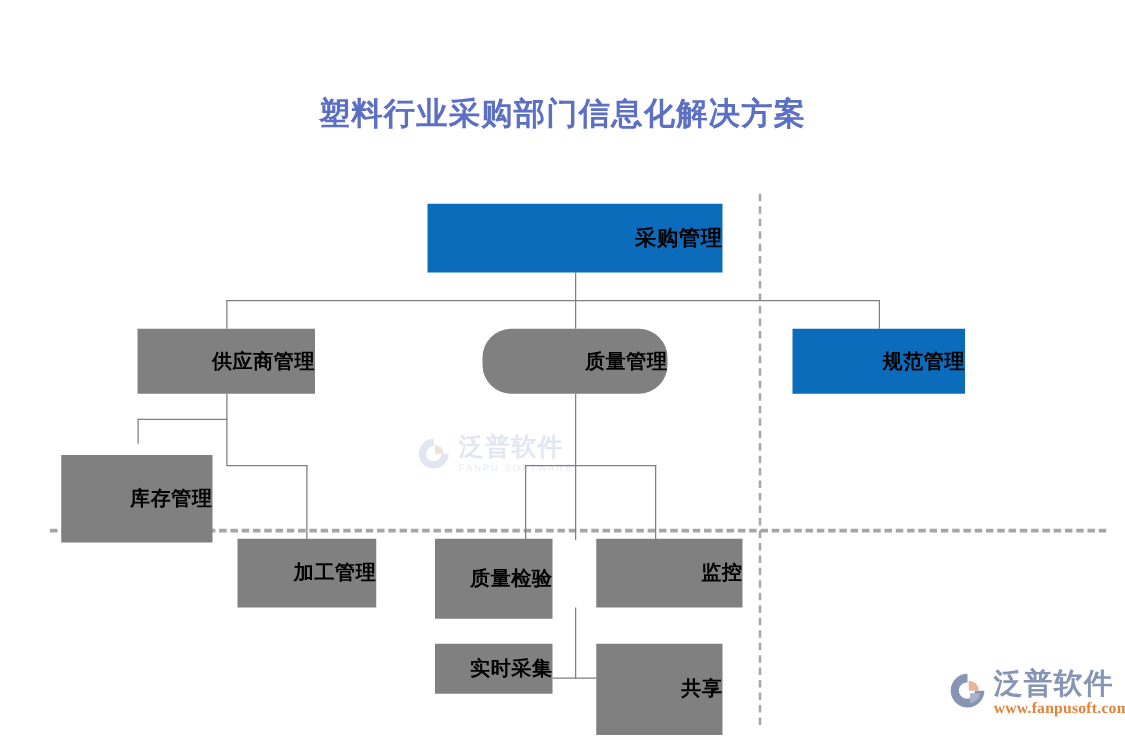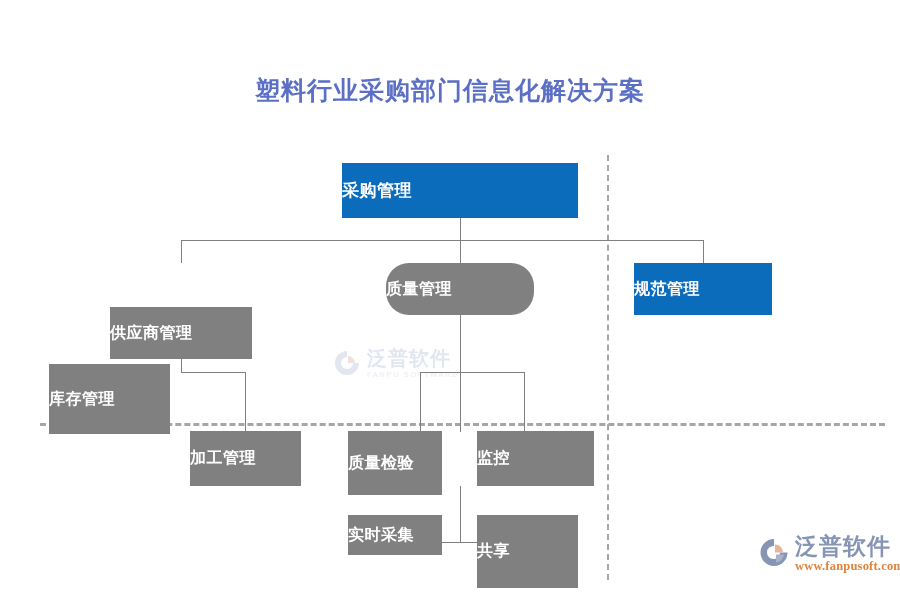--- a/index.html
+++ b/index.html
@@ -26,22 +26,22 @@
     font-size: 25px;
     font-weight: bold;
     color: #5b6fc4;
     letter-spacing: 1px;
     white-space: nowrap;
   }
   .node {
     position: absolute;
     display: flex;
     align-items: center;
-    justify-content: flex-start;
-    color: #ffffff;
+    justify-content: flex-end;
+    color: #000000;
     font-weight: bold;
     font-size: 16px;
     letter-spacing: 0.5px;
     box-sizing: border-box;
     z-index: 5;
   }
   .node.gray  { background: #808080; }
   .node.blue  { background: #0b6cbb; }
   .node.root  { font-size: 17px; }
 
@@ -178,21 +178,21 @@
     <span class="wm-text">
       <span class="wm-cn">泛普软件</span>
       <span class="wm-en">FANPU SOFTWARE</span>
     </span>
   </div>
 
   <div id="nodes">
       <div class="node blue root" style="left: 342px; top: 163px; width: 236px; height: 55px; background: rgb(11, 108, 187);">
         <span>采购管理</span>
       </div>
-      <div class="node gray" style="left: 110px; top: 263px; width: 142px; height: 52px; background: rgb(128, 128, 128); margin-top: 44px;">
+      <div class="node gray" style="left: 110px; top: 263px; width: 142px; height: 52px; background: rgb(128, 128, 128);">
         <span>供应商管理</span>
       </div>
       <div class="node gray" style="left: 386px; top: 263px; width: 148px; height: 52px; background: rgb(128, 128, 128); border-radius: 23px;">
         <span>质量管理</span>
       </div>
       <div class="node blue" style="left: 634px; top: 263px; width: 138px; height: 52px; background: rgb(11, 108, 187);">
         <span>规范管理</span>
       </div>
       <div class="node gray" style="left: 49px; top: 364px; width: 121px; height: 70px; background: rgb(128, 128, 128);">
         <span>库存管理</span>

